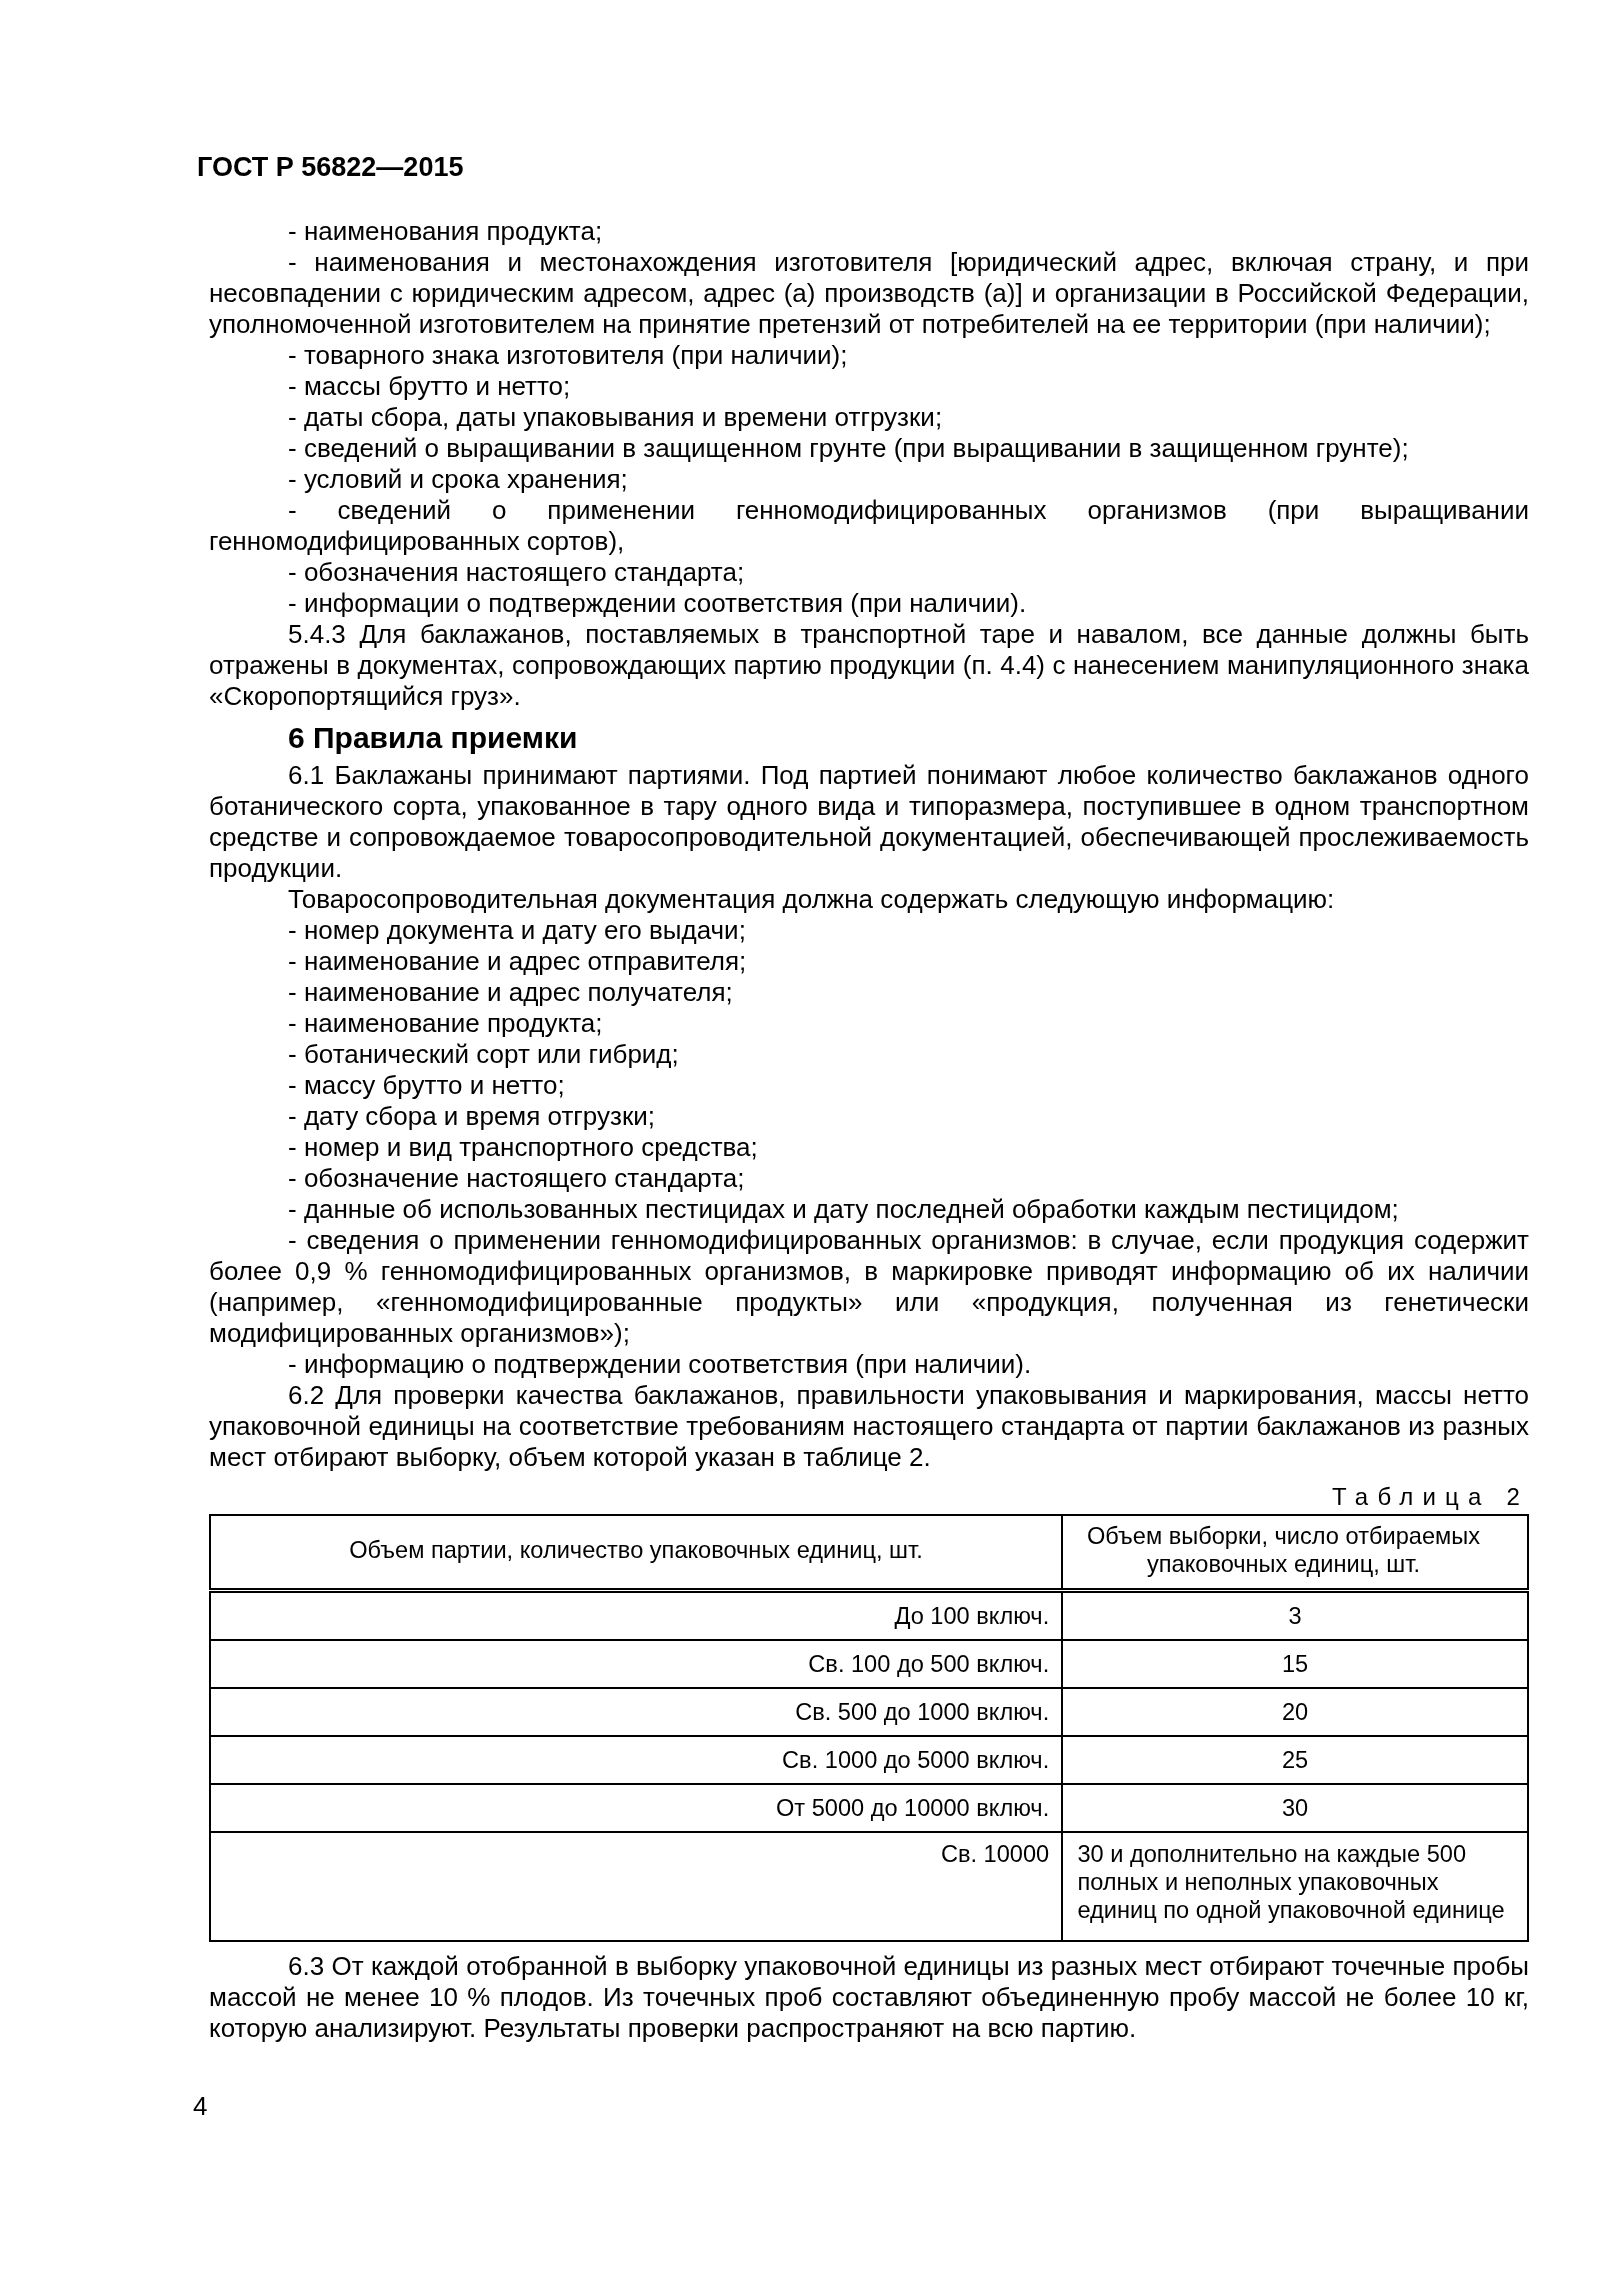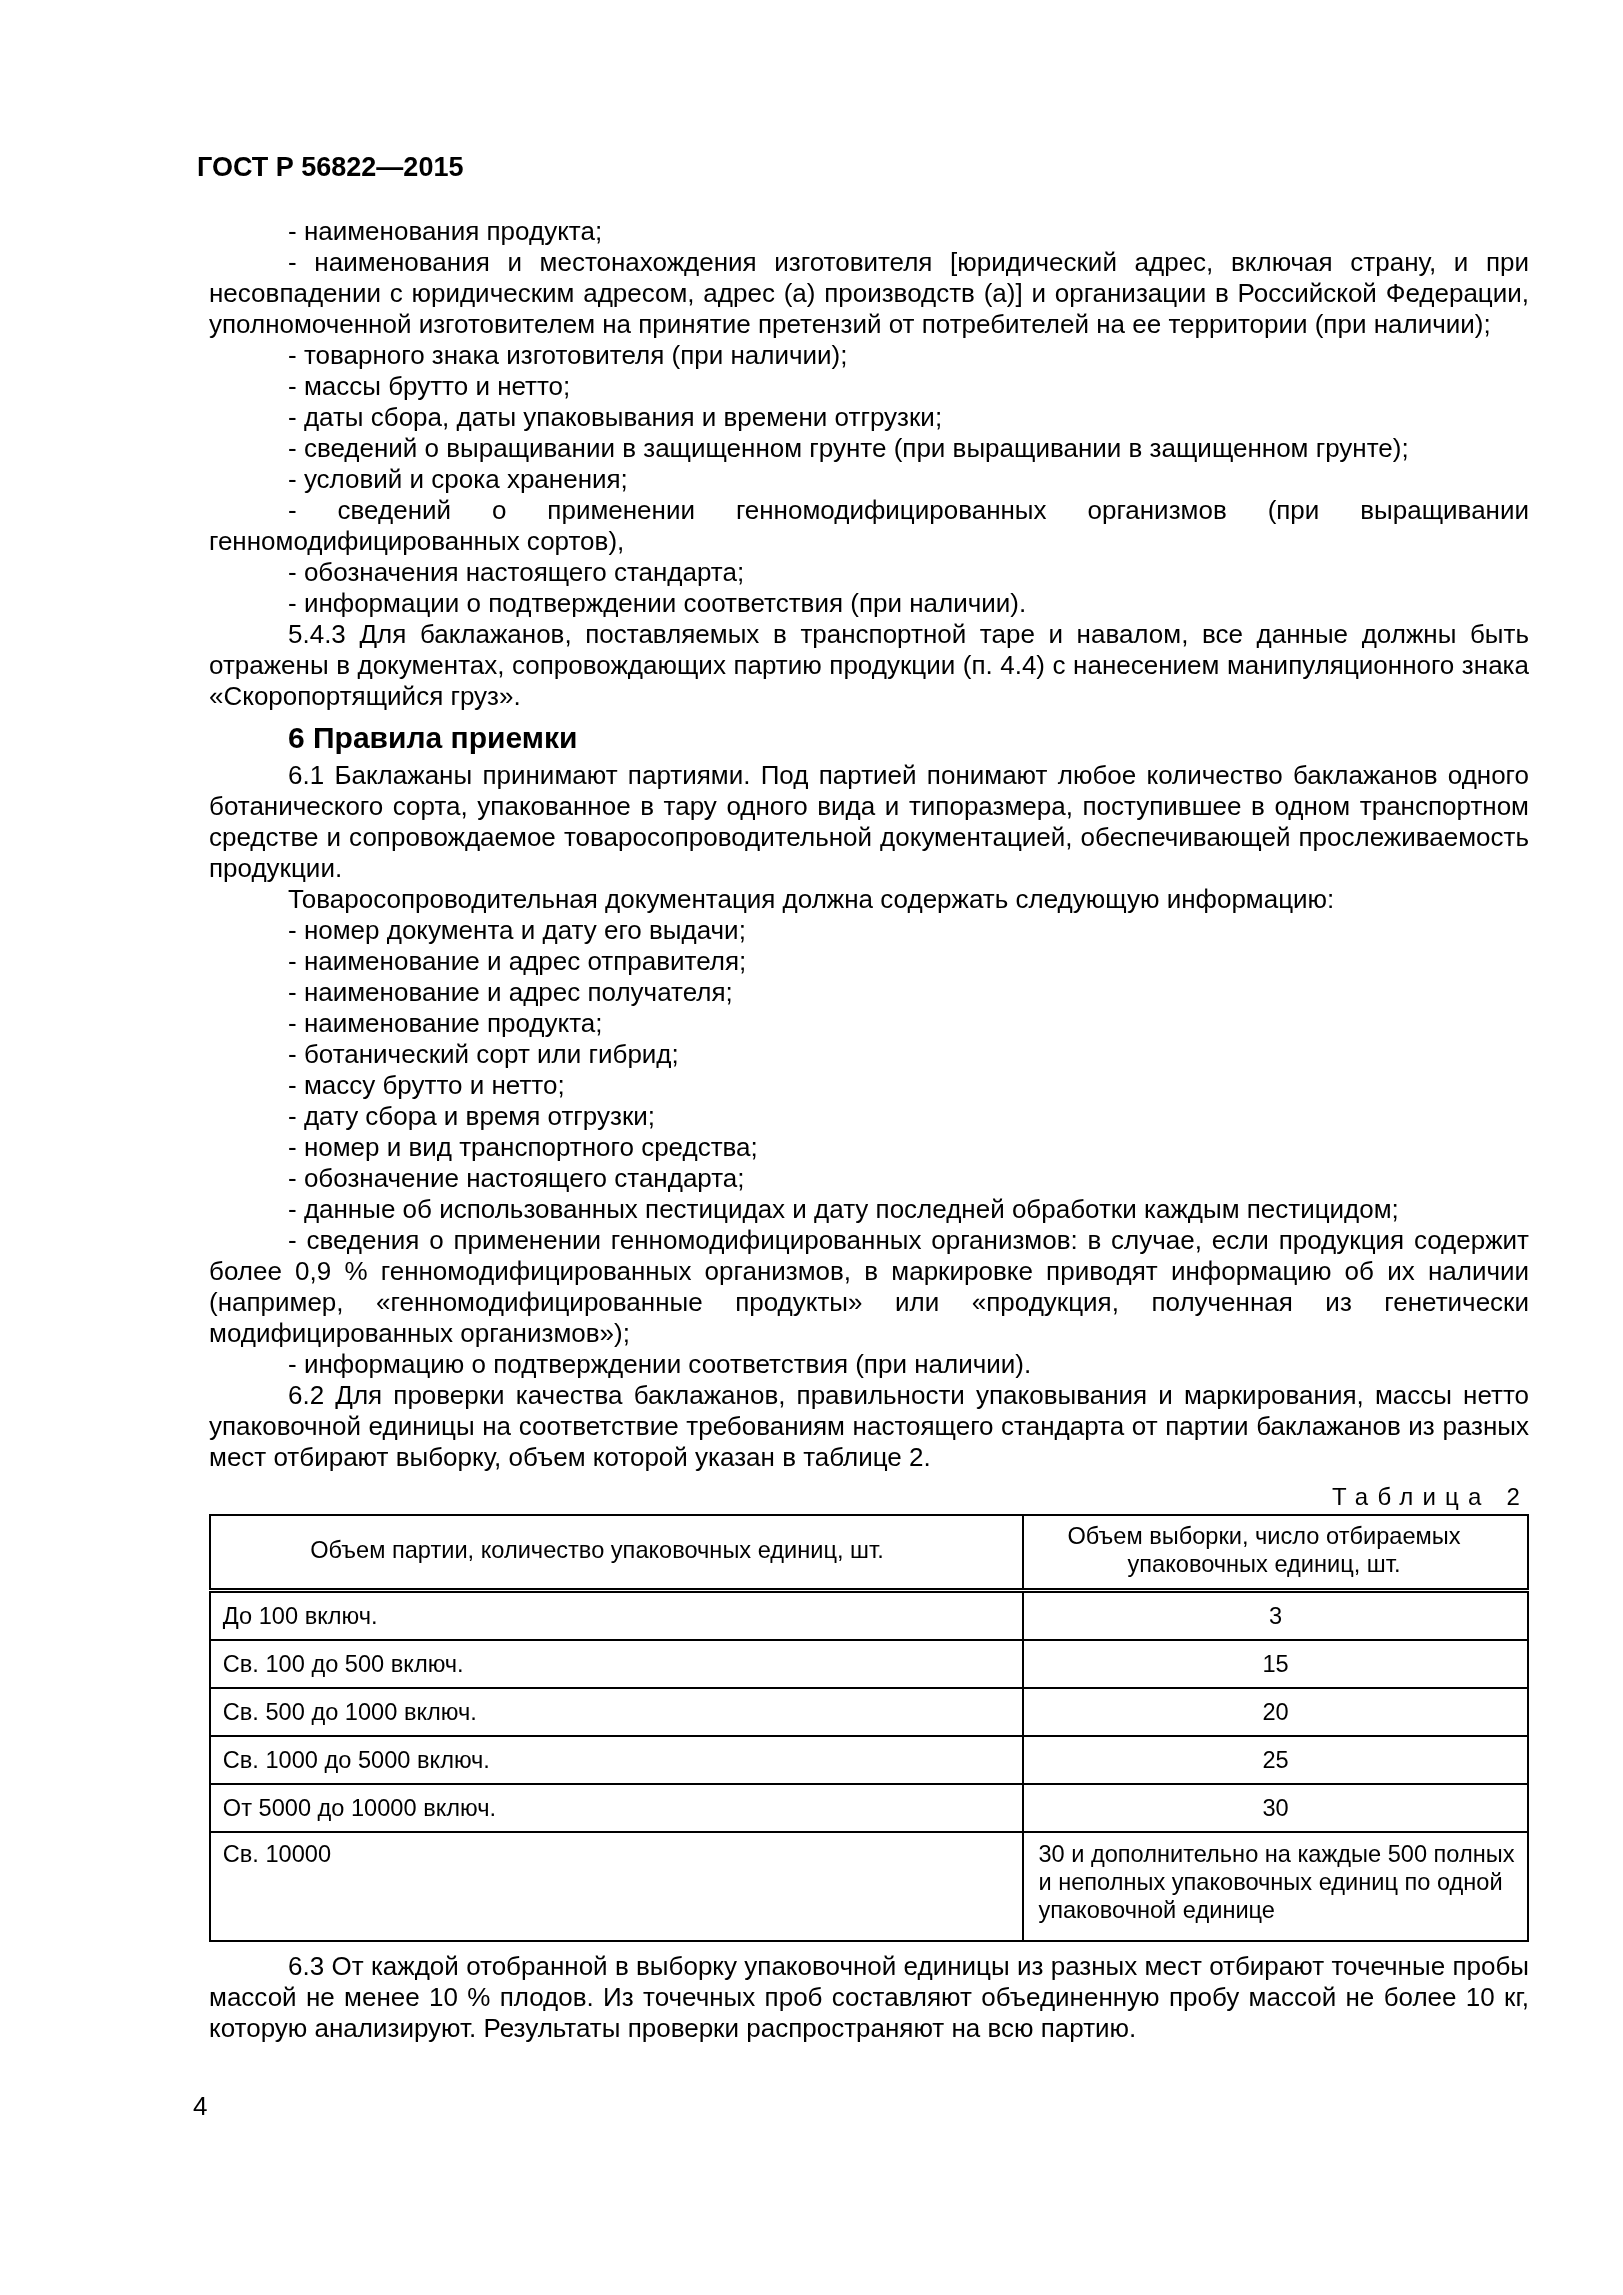--- a/index.html
+++ b/index.html
@@ -11,21 +11,21 @@
   .p { margin:0; text-align:justify; text-indent:79px; }
   .p.last-left { text-align:left; }
   .heading { margin:7.9px 0 5.2px 0; text-indent:79px; font-weight:bold; font-size:30px; line-height:35px; }
   .table-caption { margin:9.2px 0 2.6px 0; font-size:24px; letter-spacing:9.2px; line-height:29px;text-align:right; }
   table { width:1320px; border-collapse:collapse; font-size:23.6px; line-height:28px; margin-top:2.6px; }
   td, th { border:2px solid #000; font-weight:normal; vertical-align:middle; }
   th { text-align:center; padding:6.5px 10.5px 9.2px 10.5px; height:55px; }
   thead tr { border-bottom:5.9px double #000; }
   table { border:2.6px solid #000; }
   tbody td { height:41px; padding:2.6px 11.8px; }
-  td.c1 { width:654px; text-align:left;margin-left:28px; }
+  td.c1 { width:654px; text-align:right;margin-left:28px; }
   td.c2 { text-align:center; }
   td.multi { vertical-align:top; padding-top:6.5px; }
   td.c2.multi { text-align:left; padding-left:14.4px; }
   .after { margin-top:9.2px; }
   .page-num { position:absolute; top:2091px; left:0; font-size:26px; }
 </style>
 </head>
 <body>
 
 <div class="page">
@@ -60,21 +60,21 @@
     <p class="p last-left">- данные об использованных пестицидах и дату последней обработки каждым пестицидом;</p>
     <p class="p">- сведения о применении генномодифицированных организмов: в случае, если продукция содержит более 0,9 % генномодифицированных организмов, в маркировке приводят информацию об их наличии (например, «генномодифицированные продукты» или «продукция, полученная из генетически модифицированных организмов»);</p>
     <p class="p last-left">- информацию о подтверждении соответствия (при наличии).</p>
     <p class="p">6.2 Для проверки качества баклажанов, правильности упаковывания и маркирования, массы нетто упаковочной единицы на соответствие требованиям настоящего стандарта от партии баклажанов из разных мест отбирают выборку, объем которой указан в таблице 2.</p>
 
     <div class="table-caption">Таблица 2</div>
 
     <table>
       <thead>
         <tr>
-          <th style="width:654px;padding-left:59px;padding-right:98px;">Объем партии, количество упаковочных единиц, шт.</th>
+          <th style="width:654px;padding-left:98px;padding-right:98px;">Объем партии, количество упаковочных единиц, шт.</th>
           <th style="padding-left:16px;padding-right:39px;">Объем выборки, число отбираемых упаковочных единиц, шт.</th>
         </tr>
       </thead>
       <tbody>
         <tr>
           <td class="c1">До 100 включ.</td>
           <td class="c2">3</td>
         </tr>
         <tr>
           <td class="c1">Св. 100 до 500 включ.</td>

